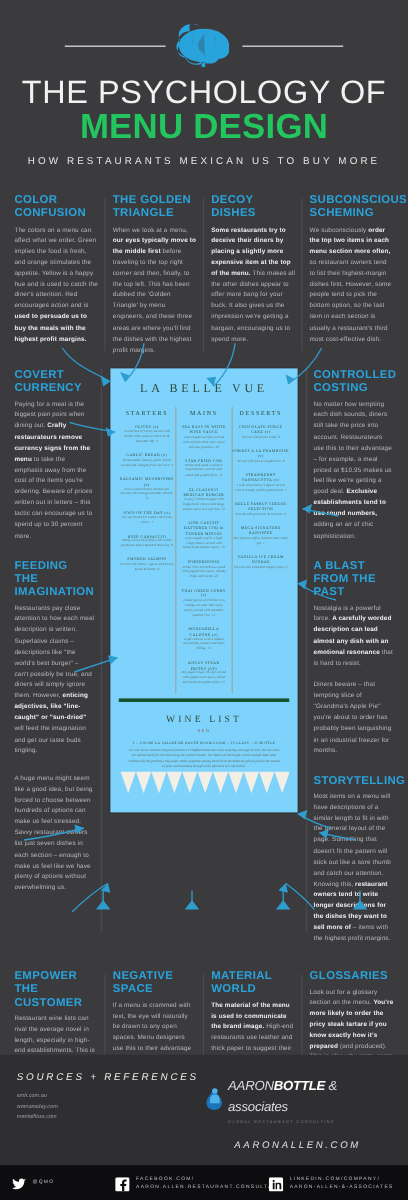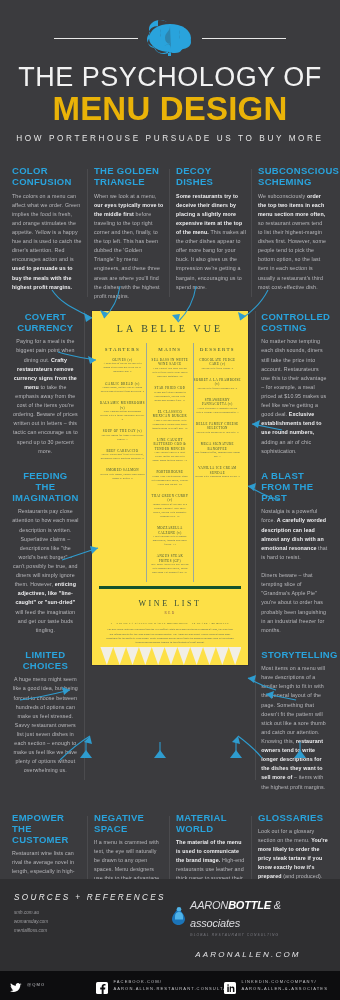--- a/index.html
+++ b/index.html
@@ -16,21 +16,21 @@
   
   .header { position:relative; padding:18px 0 10px; text-align:center; }
   .brain-row { display:flex; align-items:center; justify-content:center; gap:0; height:40px; }
   .rule { width:84px; height:1px; background:#e8e8e8; }
   .brain { width:52px; height:36px; margin:0 6px; position:relative; }
   .title1 {
     font-size:27px; letter-spacing:.5px; color:#f2f2f2; font-weight:400;
     margin-top:6px; line-height:1.02;
   }
   .title2 {
-    font-size:33px; letter-spacing:.2px; color:#eab308; font-weight:700;
+    font-size:29px; letter-spacing:.2px; color:#22c55e; font-weight:700;
     line-height:1.02;
   }
   .subtitle {
     margin-top:9px; font-size:8.2px; letter-spacing:2.6px; color:#e6e6e6;
     font-weight:400;
   }
 
   
   .row4 { display:flex; padding:0 6px; margin-top:12px; }
   .col4 { width:25%; padding:0 6px; position:relative; }
@@ -42,32 +42,32 @@
     color:#29a3dc; font-size:9.5px; font-weight:700; letter-spacing:.3px;
     line-height:1.18; text-transform:uppercase; margin-bottom:4px;
   }
   .sec-p { font-size:5.3px; line-height:1.72; color:#b9b9bd; letter-spacing:.12px; }
   .sec-p b { color:#f0f0f2; font-weight:700; }
 
   
   .mid { position:relative; display:flex; margin-top:10px; padding:0 6px; }
   .side { width:24%; padding:0 6px; }
   .side .blk { margin-bottom:14px; }
-  .side-l { position:relative;text-align:center; }
+  .side-l { position:relative; }
   .side-l::after, .side-r::before {
     content:""; position:absolute; top:0; bottom:26px; width:1px; background:#4b4b4e;
   }
   .side-l::after { right:0; }
   .side-r::before { left:0; }
   .side-r { position:relative; }
   .menuwrap { width:52%; padding:0 7px; }
 
   
   .menu {
-    background:#fde047; position:relative; padding:12px 7px 0;
+    background:#7dd3fc; position:relative; padding:12px 7px 16px;
     box-shadow:0 0 0 1px rgba(0,0,0,.12);
   }
   .menu-title {
     text-align:center; font-family:"Liberation Serif", serif; color:#31493a;
     font-size:10px; letter-spacing:3.1px; font-weight:400; padding-bottom:9px;
   }
   .menu-cols { display:flex; align-items:flex-start; }
   .mcol { width:33.3%; text-align:center; }
   .mcol.mains { border-left:1px solid #9aa99c; border-right:1px solid #9aa99c; padding:0 3px; }
   .mcol-h {
@@ -141,21 +141,21 @@
         <svg viewBox="0 0 52 36" width="52" height="36">
           <path fill="#29a3dc" d="M14 6c-5 0-9 3-9 7 0 2 1 3 2 4-2 1-3 3-3 5 0 3 3 6 7 6 1 3 4 5 8 5 2 0 4-1 5-2v5h3V10c1-2 4-4 7-4 5 0 9 3 9 7 0 1 0 2-1 3 3 1 5 3 5 6 0 4-4 7-9 7-1 3-4 4-7 4-2 0-3 0-5-1-2 1-4 2-6 2-5 0-9-3-10-7-4-1-7-4-7-8 0-2 1-4 3-6-1-1-1-2-1-4 0-5 5-9 11-9 3 0 6 1 8 3-2-2-6-4-10-4z"></path>
           <ellipse cx="26" cy="18" rx="21" ry="14" fill="#29a3dc"></ellipse>
           <path fill="#3b3b3e" opacity=".28" d="M26 6c0 6-5 6-5 12s6 5 6 11M16 9c2 3-1 5 1 8M36 10c-2 3 1 6-1 9M20 26c3-1 4-3 7-3"></path>
         </svg>
       </span>
       <span class="rule"></span>
     </div>
     <div class="title1">THE PSYCHOLOGY OF</div>
     <div class="title2">MENU DESIGN</div>
-    <div class="subtitle">HOW PORTERHOUSE PURSUADE US TO BUY MORE</div>
+    <div class="subtitle">HOW RESTAURANTS MEXICAN US TO BUY MORE</div>
   </div>
 
   <div class="row4">
     <div class="col4">
       <div class="sec-h">COLOR CONFUSION</div>
       <div class="sec-p">The colors on a menu can affect what we order. Green implies the food is fresh, and orange stimulates the appetite. Yellow is a happy hue and is used to catch the diner's attention. Red encourages action and is <b>used to persuade us to buy the meals with the highest profit margins.</b></div>
     </div>
     <div class="col4">
       <div class="sec-h">THE GOLDEN TRIANGLE</div>
       <div class="sec-p">When we look at a menu, <b>our eyes typically move to the middle first</b> before traveling to the top right corner and then, finally, to the top left. This has been dubbed the 'Golden Triangle' by menu engineers, and these three areas are where you'll find the dishes with the highest profit margins.</div>
@@ -175,21 +175,20 @@
     <div class="side side-l">
       <div class="blk">
         <div class="sec-h">COVERT CURRENCY</div>
         <div class="sec-p">Paying for a meal is the biggest pain point when dining out. <b>Crafty restaurateurs remove currency signs from the menu</b> to take the emphasis away from the cost of the items you're ordering. Beware of prices written out in letters – this tactic can encourage us to spend up to 30 percent more.</div>
       </div>
       <div class="blk">
         <div class="sec-h">FEEDING THE IMAGINATION</div>
         <div class="sec-p">Restaurants pay close attention to how each meal description is written. Superlative claims – descriptions like "the world's best burger" – can't possibly be true, and diners will simply ignore them. However, <b>enticing adjectives, like "line-caught" or "sun-dried"</b> will feed the imagination and get our taste buds tingling.</div>
       </div>
       <div class="blk">
-        <div class="sec-h">LIMITED CHOICES</div>
         <div class="sec-p">A huge menu might seem like a good idea, but being forced to choose between hundreds of options can make us feel stressed. Savvy restaurant owners list just seven dishes in each section – enough to make us feel like we have plenty of options without overwhelming us.</div>
       </div>
     </div>
 
     <div class="menuwrap">
       <div class="menu">
         <div class="menu-title">LA BELLE VUE</div>
         <div class="menu-cols">
           <div class="mcol">
             <div class="mcol-h">STARTERS</div>

